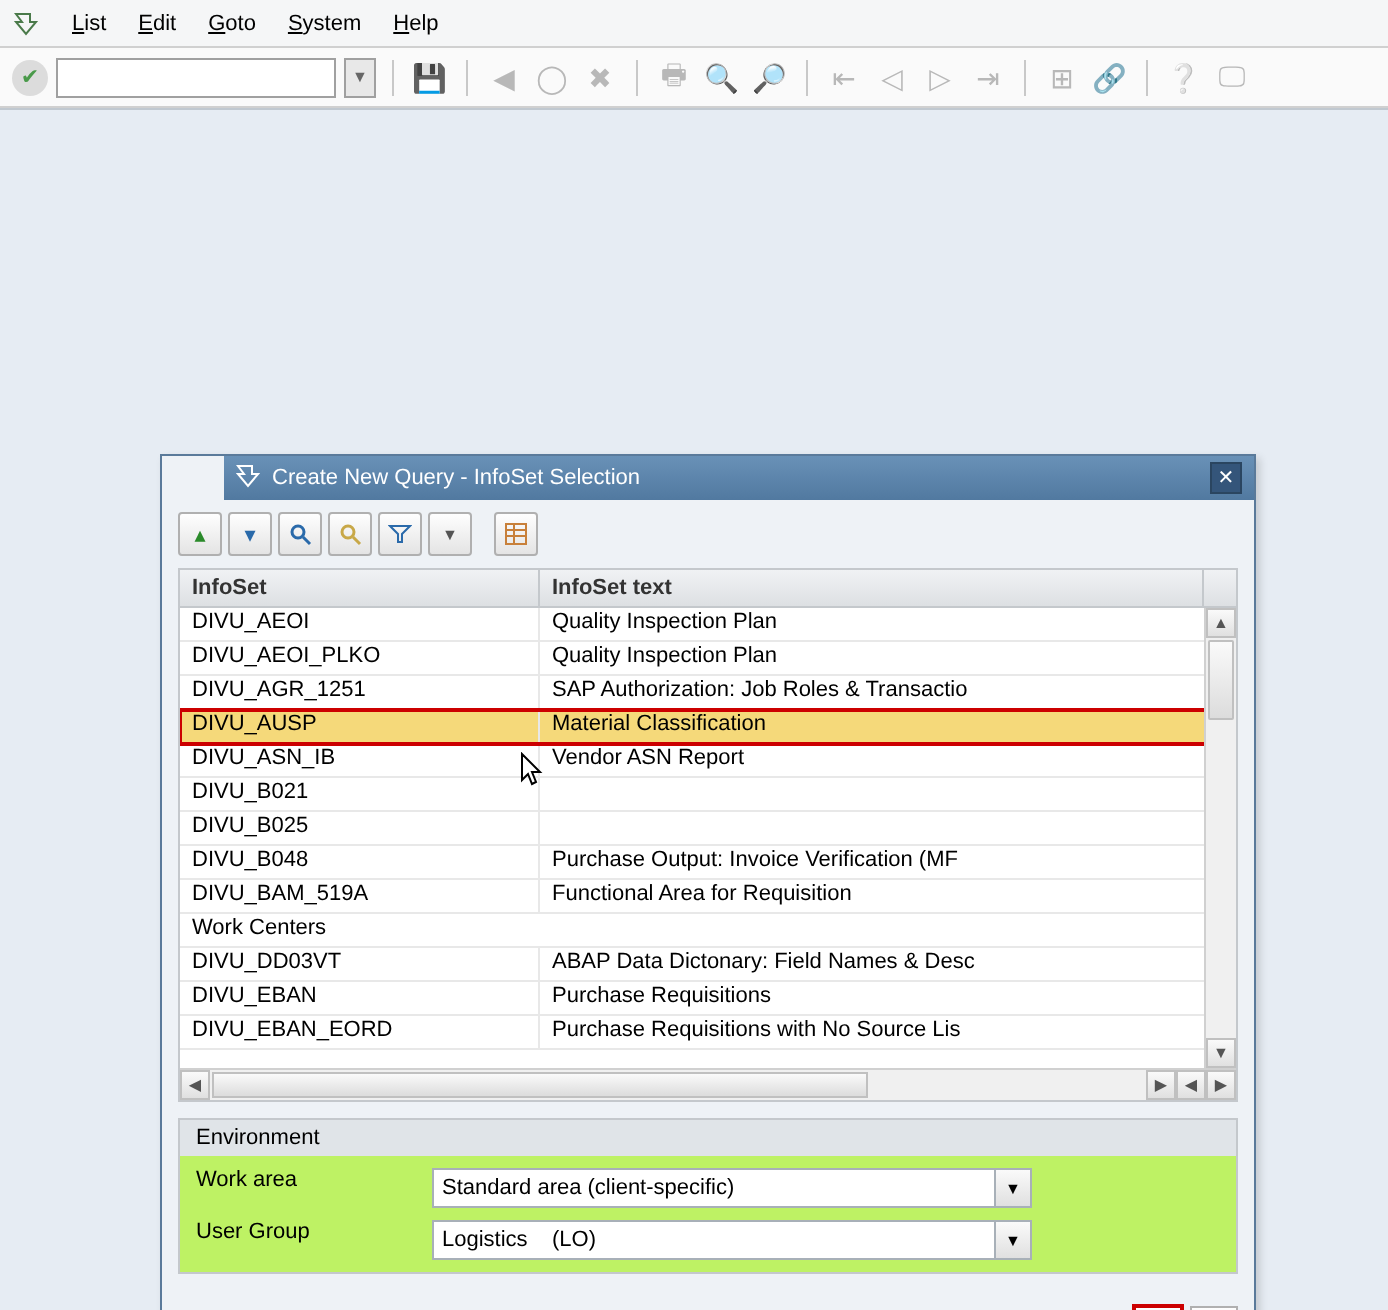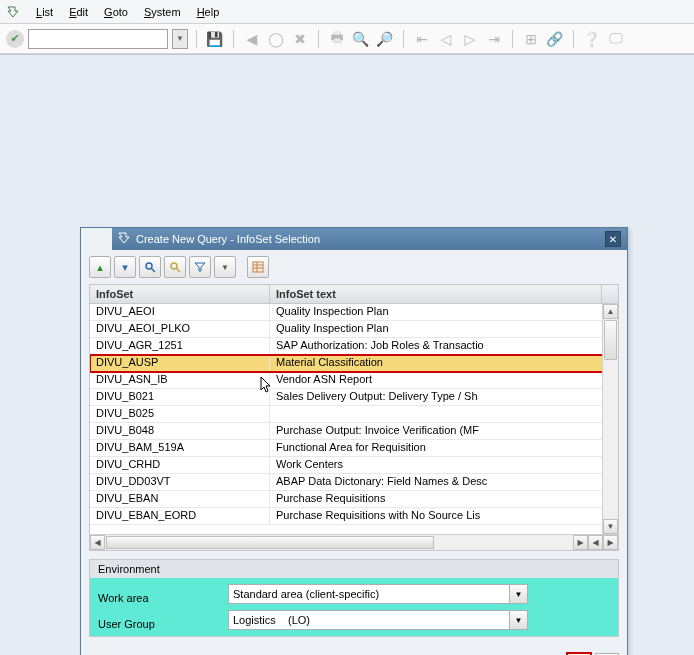--- a/index.html
+++ b/index.html
@@ -49,24 +49,24 @@
   .vs-btn { width:15px; height:15px; background:linear-gradient(#fafafa,#e0e0e0); border:1px solid #c0c0c0; display:flex; align-items:center; justify-content:center; font-size:8px; color:#555;}
   .vs-thumb { position:absolute; left:1px; width:13px; background:linear-gradient(#fafafa,#dcdcdc); border:1px solid #c0c0c0; border-radius:1px;}
   .hscroll { height:16px; background:#f0f0f0; border-top:1px solid #d0d0d0; display:flex;}
   .hs-btn { width:15px; height:15px; background:linear-gradient(#fafafa,#e0e0e0); border:1px solid #c0c0c0; display:flex; align-items:center; justify-content:center; font-size:8px; color:#555;}
   .hs-track { flex:1; position:relative;}
   .hs-thumb { position:absolute; top:1px; height:13px; background:linear-gradient(#fafafa,#dcdcdc); border:1px solid #c0c0c0;}
   
   .cursor { position:absolute; pointer-events:none; font-size:14px; color:#000;}
   
   
-  .groupbox { margin:8px; border:1px solid #c4c8cc; background:#5eead4;}
+  .groupbox { margin:8px; border:1px solid #c4c8cc; background:#bef264;}
   .gb-title { padding:3px 8px; background:#e0e4e8; font-size:11px;}
   .gb-body { padding:6px 8px; display:flex; flex-direction:column; gap:6px;}
-  .fld { display:flex; align-items:flex-end; gap:20px;}
+  .fld { display:flex; align-items:flex-start; gap:8px;}
   .fld label { width:110px; font-size:11px;}
   .combo { flex:1; display:flex; max-width:300px;}
   .combo input { flex:1; height:20px; border:1px solid #a8b0b8; padding:2px 4px; font-size:11px; background:#fff;}
   .combo .dd { width:18px; height:20px; background:linear-gradient(#fafafa,#e0e0e0); border:1px solid #a8b0b8; border-left:none; display:flex; align-items:center; justify-content:center; font-size:8px;}
   
   
   .dlg-footer { padding:8px; display:flex; justify-content:flex-end; gap:4px;}
   .ft-btn { width:24px; height:22px; background:linear-gradient(#fefefe,#e4e4e4); border:1px solid #b0b0b0; display:flex; align-items:center; justify-content:center; font-size:14px; cursor:pointer;}
   .ft-btn.hl { outline:2px solid #c00; outline-offset:-1px;}
   .ft-btn.ok { color:#3a9a3a;}
@@ -183,35 +183,33 @@
           <div class="row sel">
             <div class="cell col1">DIVU_AUSP</div>
             <div class="cell col2">Material Classification</div>
           </div>
           <div class="row">
             <div class="cell col1">DIVU_ASN_IB</div>
             <div class="cell col2">Vendor ASN Report</div>
           </div>
           <div class="row">
             <div class="cell col1">DIVU_B021</div>
-            <div class="cell col2">Sales Delivery Output: Delivery Type / Sh</div>
           </div>
           <div class="row">
             <div class="cell col1">DIVU_B025</div>
           </div>
           <div class="row">
             <div class="cell col1">DIVU_B048</div>
             <div class="cell col2">Purchase Output: Invoice Verification (MF</div>
           </div>
           <div class="row">
             <div class="cell col1">DIVU_BAM_519A</div>
             <div class="cell col2">Functional Area for Requisition</div>
           </div>
           <div class="row">
-            <div class="cell col1">DIVU_CRHD</div>
             <div class="cell col2">Work Centers</div>
           </div>
           <div class="row">
             <div class="cell col1">DIVU_DD03VT</div>
             <div class="cell col2">ABAP Data Dictonary: Field Names &amp; Desc</div>
           </div>
           <div class="row">
             <div class="cell col1">DIVU_EBAN</div>
             <div class="cell col2">Purchase Requisitions</div>
           </div>

